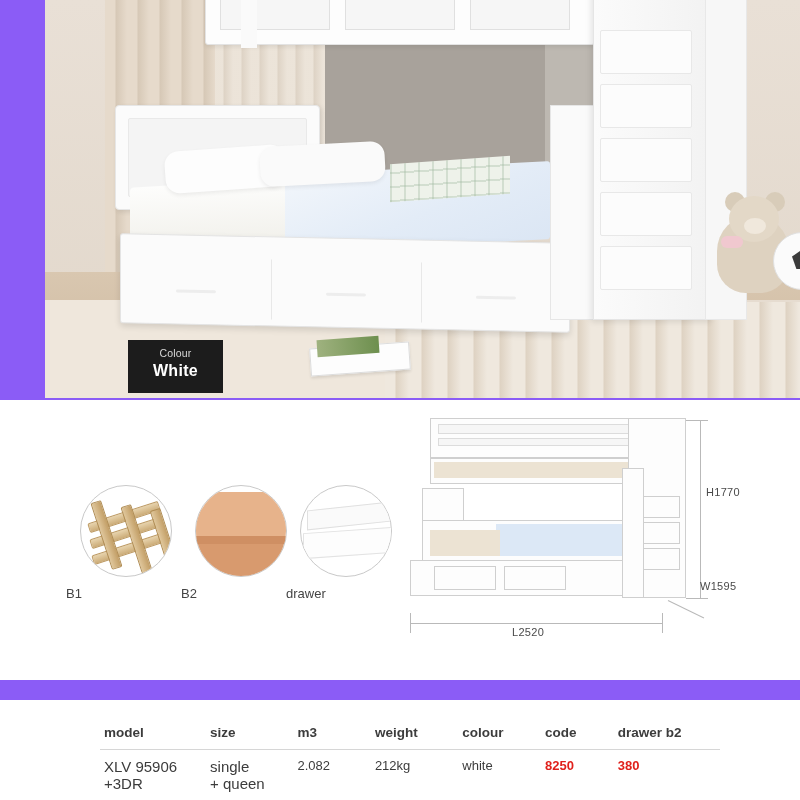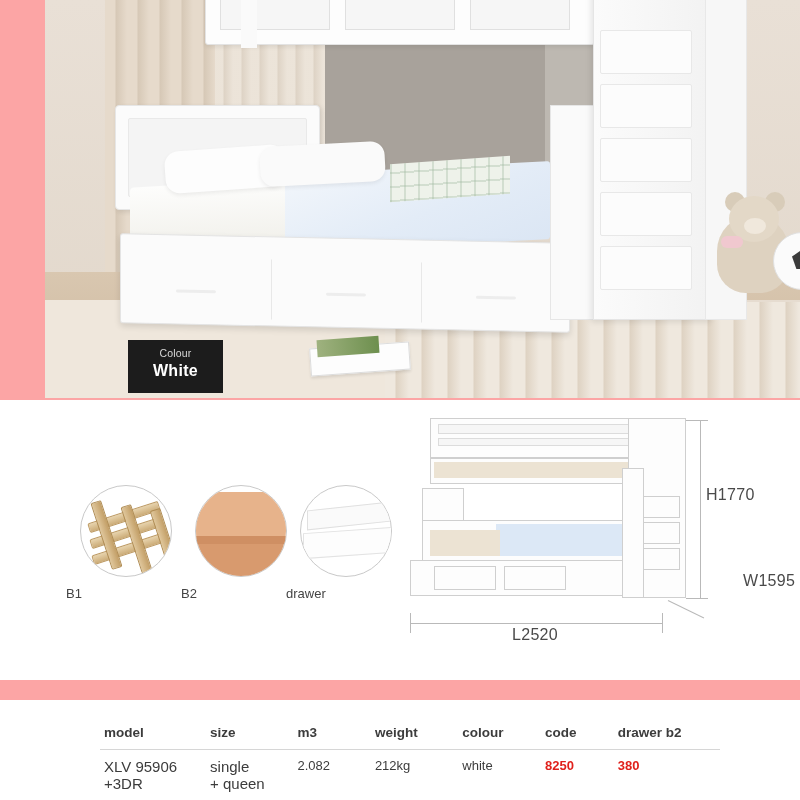--- a/index.html
+++ b/index.html
@@ -2,21 +2,21 @@
 <html><head>
 <meta charset="utf-8">
 <style>
   * { box-sizing: border-box; margin: 0; padding: 0; }
   html, body {
     width: 800px; height: 800px;
     background: #ffffff;
     font-family: "Liberation Sans", sans-serif;
     overflow: hidden;
   }
-  .page { position: relative; width: 800px; height: 800px; background:#fca5a5; }
+  .page { position: relative; width: 800px; height: 800px; background:#8b5cf6; }
 
   
   .photo {
     position: absolute; left: 45px; top: 0; width: 755px; height: 398px;
     overflow: hidden;
     background: linear-gradient(180deg,#efe6dc 0%, #e8ddd2 40%, #e6dcd0 100%);
   }
   
   .wall {
     position:absolute; left:0; top:0; width:100%; height:300px;
@@ -193,21 +193,21 @@
   .board-top { position:absolute; left:-4px; top:4px; width:110px; height:58px; background:#e7b38b; }
   .board-edge{ position:absolute; left:-4px; top:62px; width:110px; height:16px; background:#cf8f63; }
   .board-side{ position:absolute; left:-4px; top:62px; width:110px; height:36px; background:#d89a6e; }
   
   .dw1 { position:absolute; left:6px; top:20px; width:84px; height:20px; background:#fafafa; border:1px solid #e0e0e0; transform: skewY(-6deg);}
   .dw2 { position:absolute; left:2px; top:44px; width:90px; height:26px; background:#fdfdfd; border:1px solid #e3e3e3; transform: skewY(-4deg);}
 
   
   .draw { position:absolute; left:400px; top:8px; width:370px; height:240px; }
   .dl { position:absolute; background:#b9b9b9; }
-  .dim-label { position:absolute; font-size:16px; color:#4a4a4a; letter-spacing:.3px;}
+  .dim-label { position:absolute; font-size:11px; color:#4a4a4a; letter-spacing:.3px;}
 
   .dw-box { position:absolute; border:1px solid #cfcfcf; background:#fdfdfd; }
   .dw-fill { position:absolute; background:#f6f6f6; border:1px solid #dcdcdc;}
   .dw-blue { position:absolute; background:#dce8f6; }
   .dw-beige{ position:absolute; background:#ece3d3; }
 
   
   .table-wrap { position:absolute; left:0; top:700px; width:800px; height:100px; background:#fff; }
   .tbl { position:absolute; left:100px; top:18px; width:620px; border-collapse:collapse; }
   .tbl th {
@@ -344,21 +344,21 @@
       <div class="dl" style="left:286px; top:12px; width:22px; height:1px;"></div>
       <div class="dl" style="left:286px; top:190px; width:22px; height:1px;"></div>
       <div class="dim-label" style="left:306px; top:78px;">H1770</div>
 
       <div class="dl" style="left:10px; top:215px; width:252px; height:1px;"></div>
       <div class="dl" style="left:10px; top:205px; width:1px; height:20px;"></div>
       <div class="dl" style="left:262px; top:205px; width:1px; height:20px;"></div>
       <div class="dim-label" style="left:112px; top:218px;">L2520</div>
 
       <div class="dl" style="left:268px; top:192px; width:40px; height:1px; transform:rotate(26deg); transform-origin:left center;"></div>
-      <div class="dim-label" style="left:300px; top:164px;padding-left:43px;">W1595</div>
+      <div class="dim-label" style="left:300px; top:172px;">W1595</div>
     </div>
   </div>
 
   <div class="table-wrap">
     <table class="tbl">
       <thead>
         <tr>
           <th style="width:110px;margin-top:48px;">model</th>
           <th style="width:90px;">size</th>
           <th style="width:80px;">m3</th>

